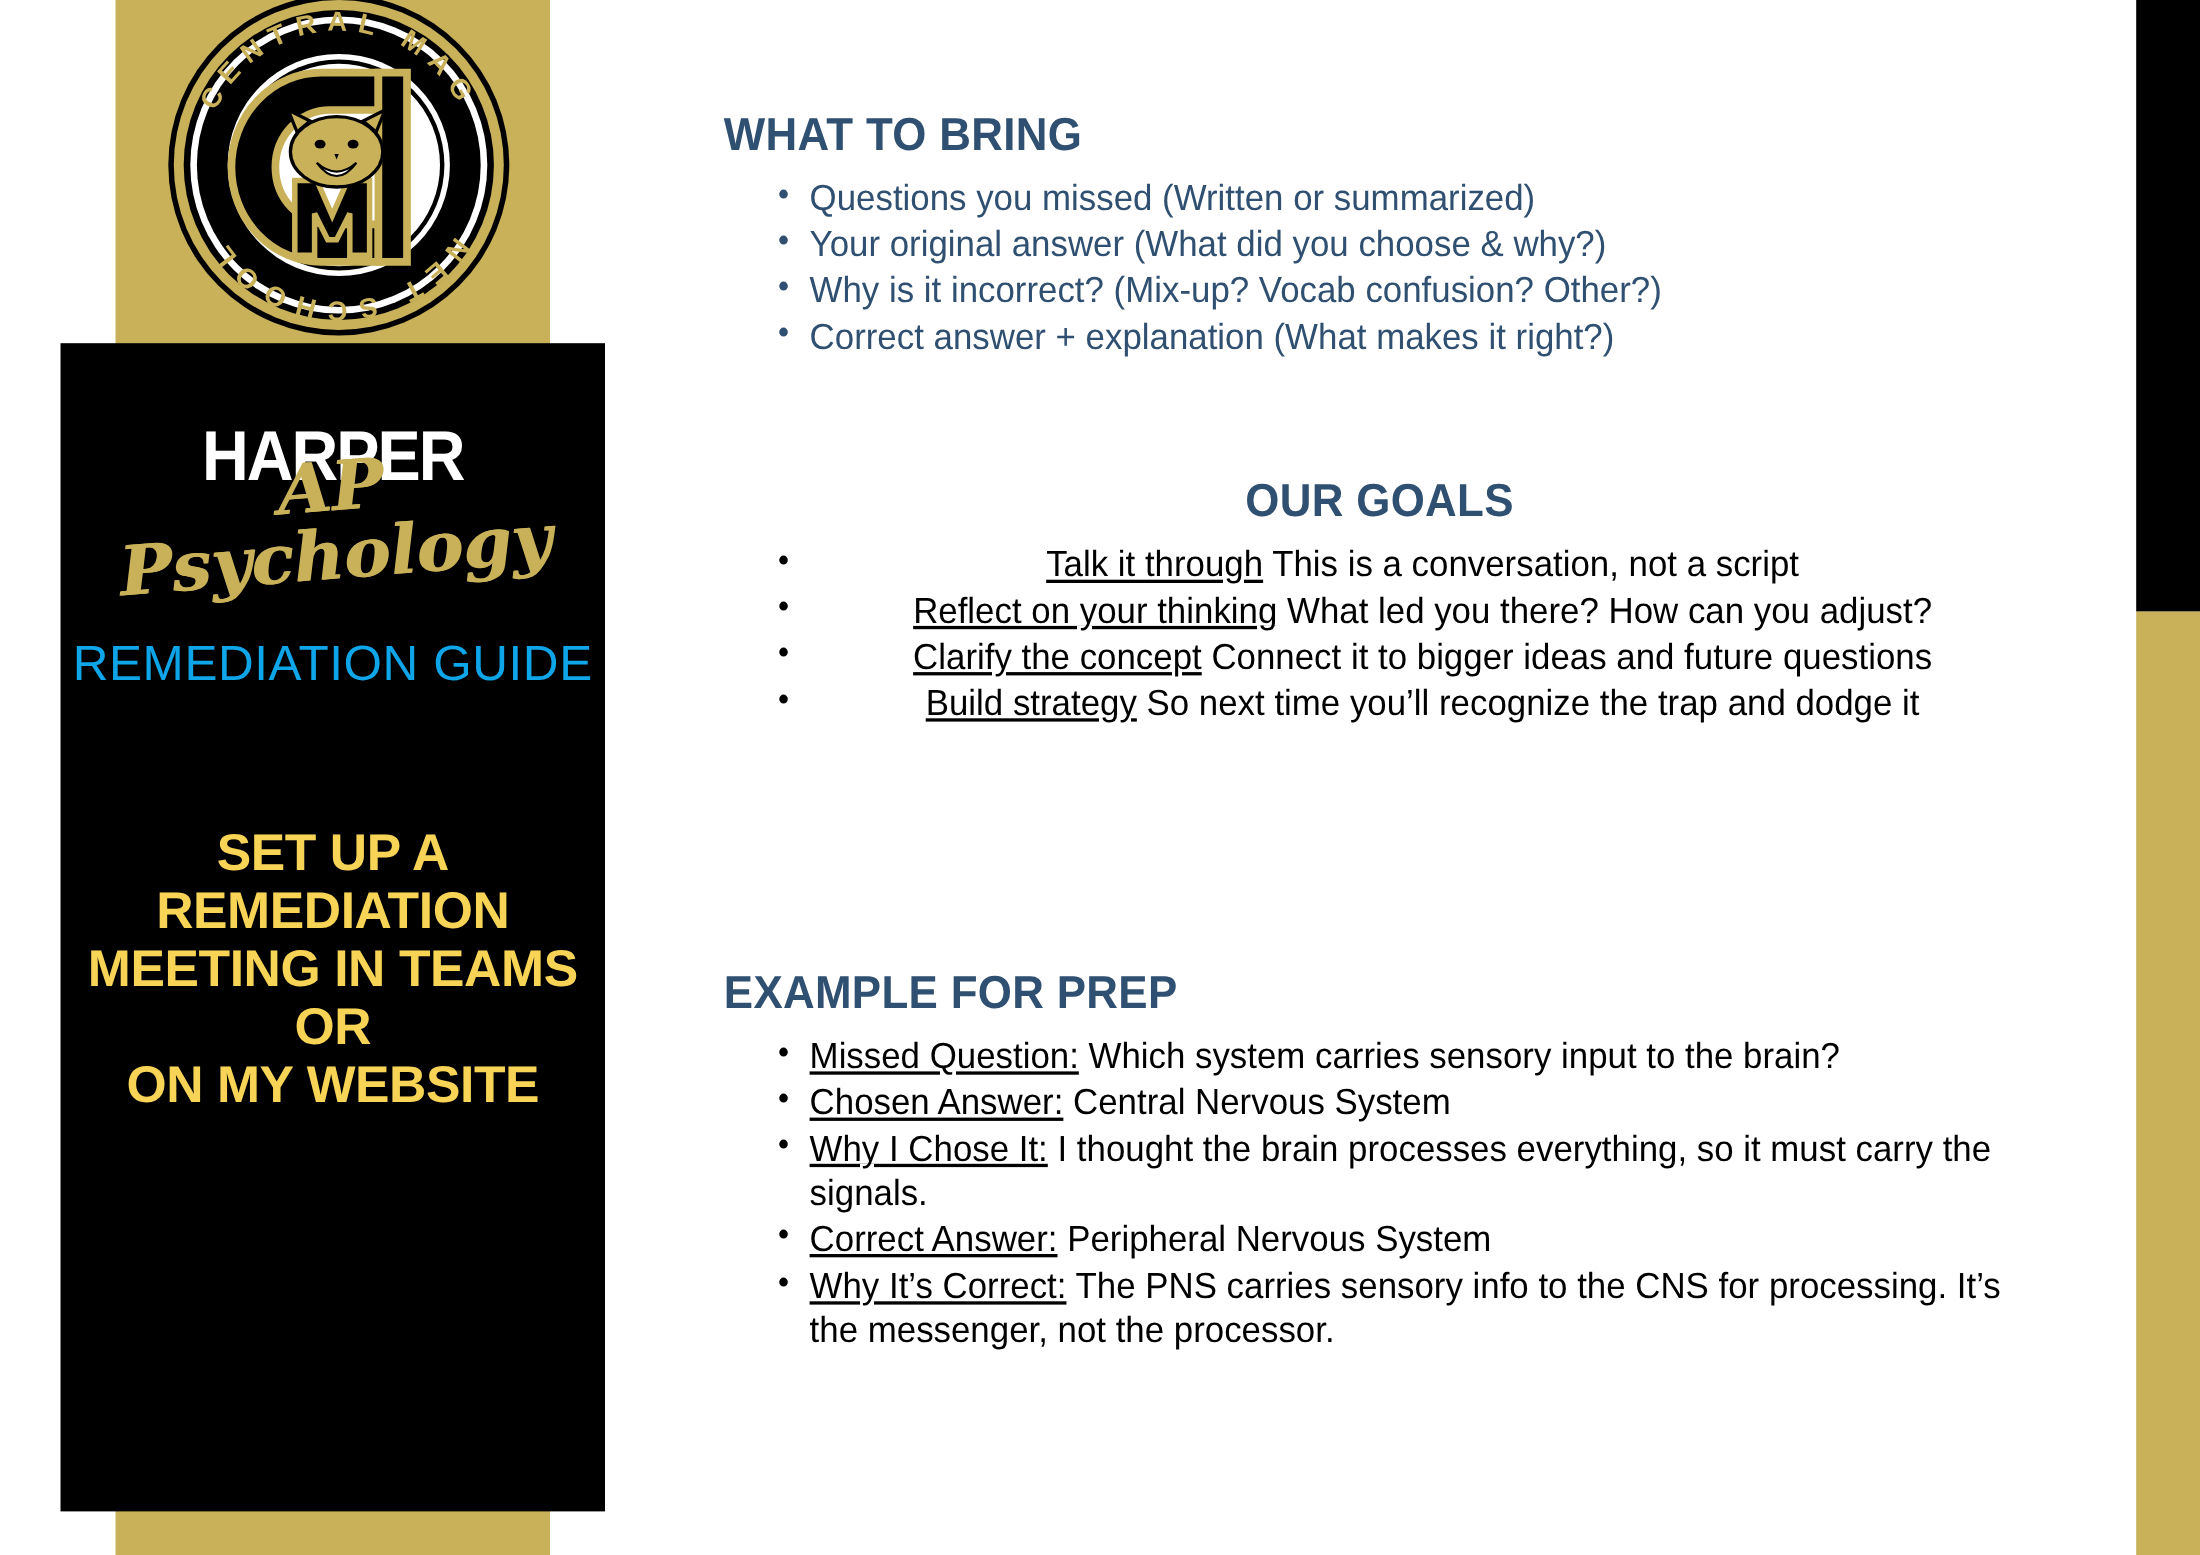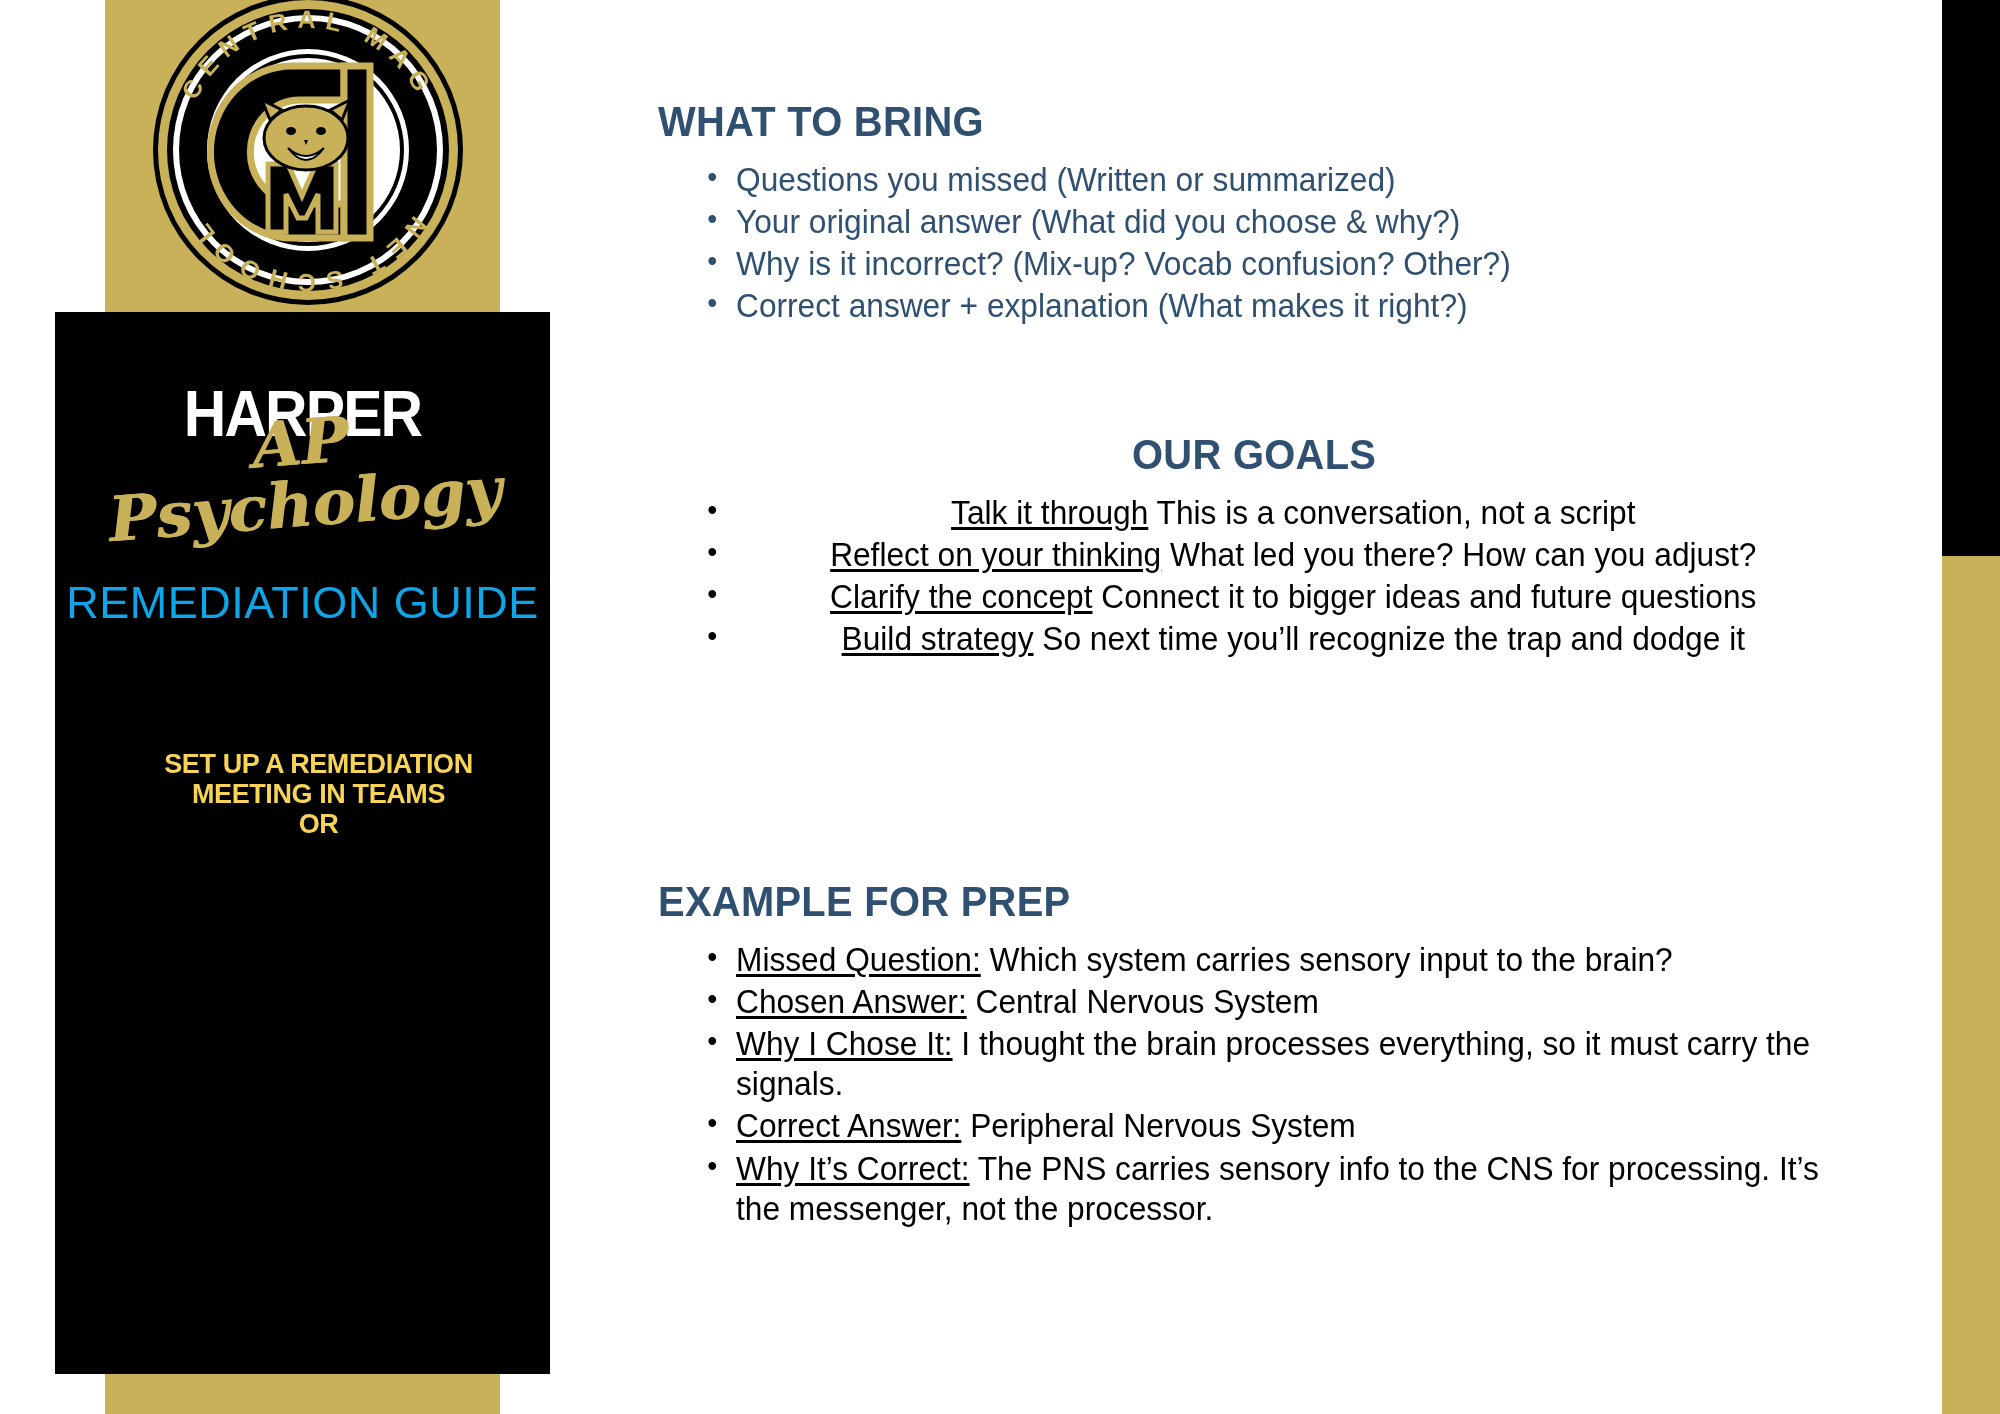--- a/index.html
+++ b/index.html
@@ -110,28 +110,28 @@
     color: #0ea5e9;
     font-family: "Liberation Sans", sans-serif;
     font-weight: 300;
     font-size: 45px;
     letter-spacing: 0.5px;
     line-height: 1.1;
   }
 
   .card-cta {
     position: absolute;
-    left: 24px;
+    left: 8px;
     top: 437px;
     width: 479px;
     text-align: center;
     color: #f7d455;
     font-family: "Liberation Sans", sans-serif;
     font-weight: bold;
-    font-size: 27px;
+    font-size: 47px;
     line-height: 1.12;
     letter-spacing: -0.4px;
   }
   .card-cta .cta-line { display: block; }
 
   
   .content {
     position: absolute;
     left: 650px;
     top: 0;
@@ -239,20 +239,21 @@
       <div class="brand-harper">HARPER</div>
       <div class="brand-script">AP Psychology</div>
     </div>
 
     <div class="card-title">REMEDIATION GUIDE</div>
 
     <div class="card-cta">
       <span class="cta-line">SET UP A REMEDIATION</span>
       <span class="cta-line">MEETING IN TEAMS</span>
       <span class="cta-line">OR</span>
+      <span class="cta-line">ON MY WEBSITE</span>
     </div>
 
   </div>
 
   <div class="content">
 
     <section class="section sec-what">
       <h2 class="sec-head">WHAT TO BRING</h2>
       <ul class="bullets blue-text">
         <li><span>Questions you missed (Written or summarized)</span></li>

